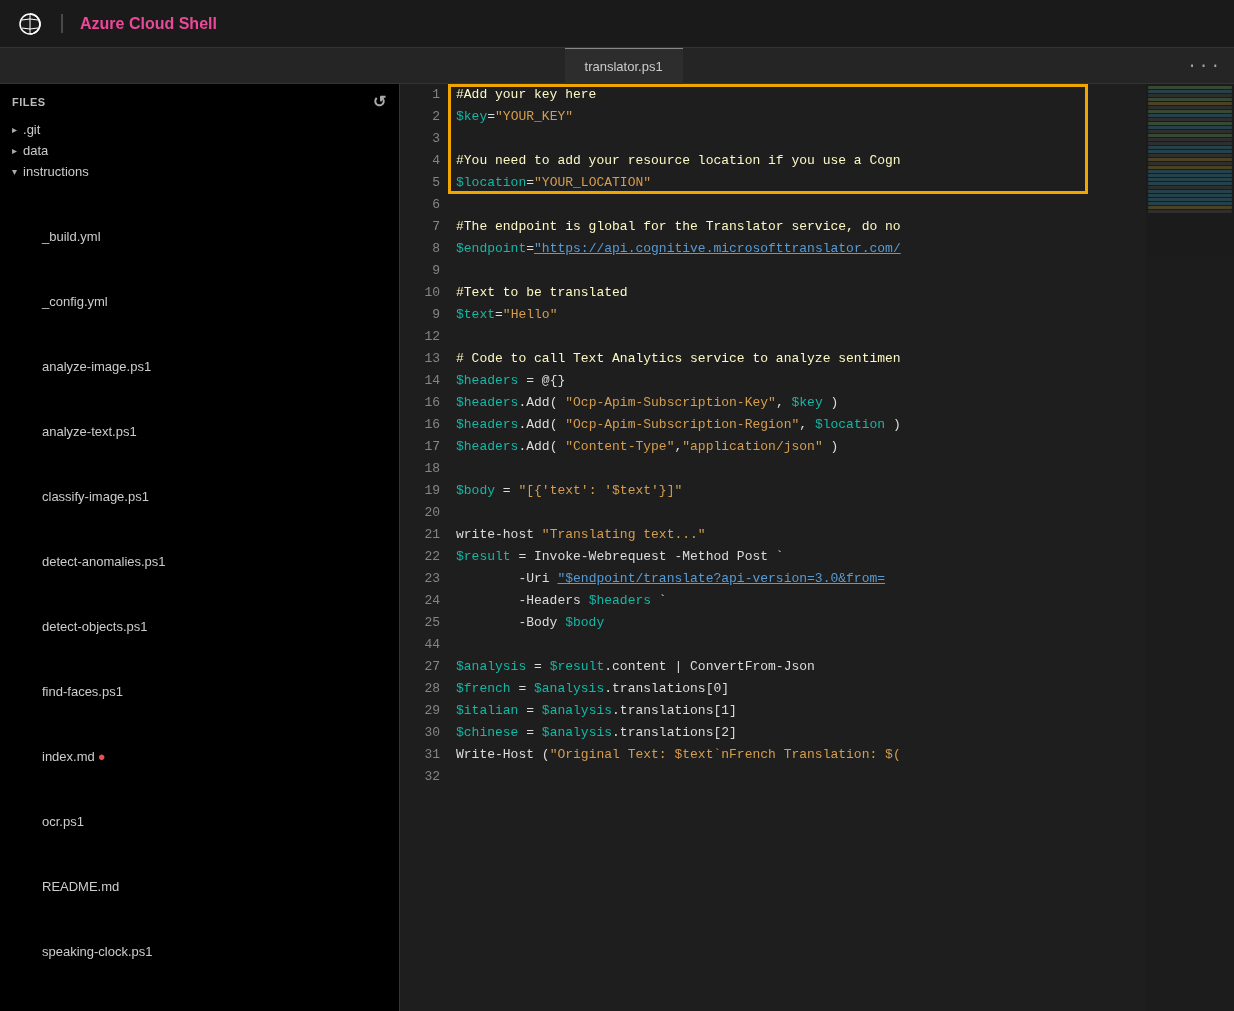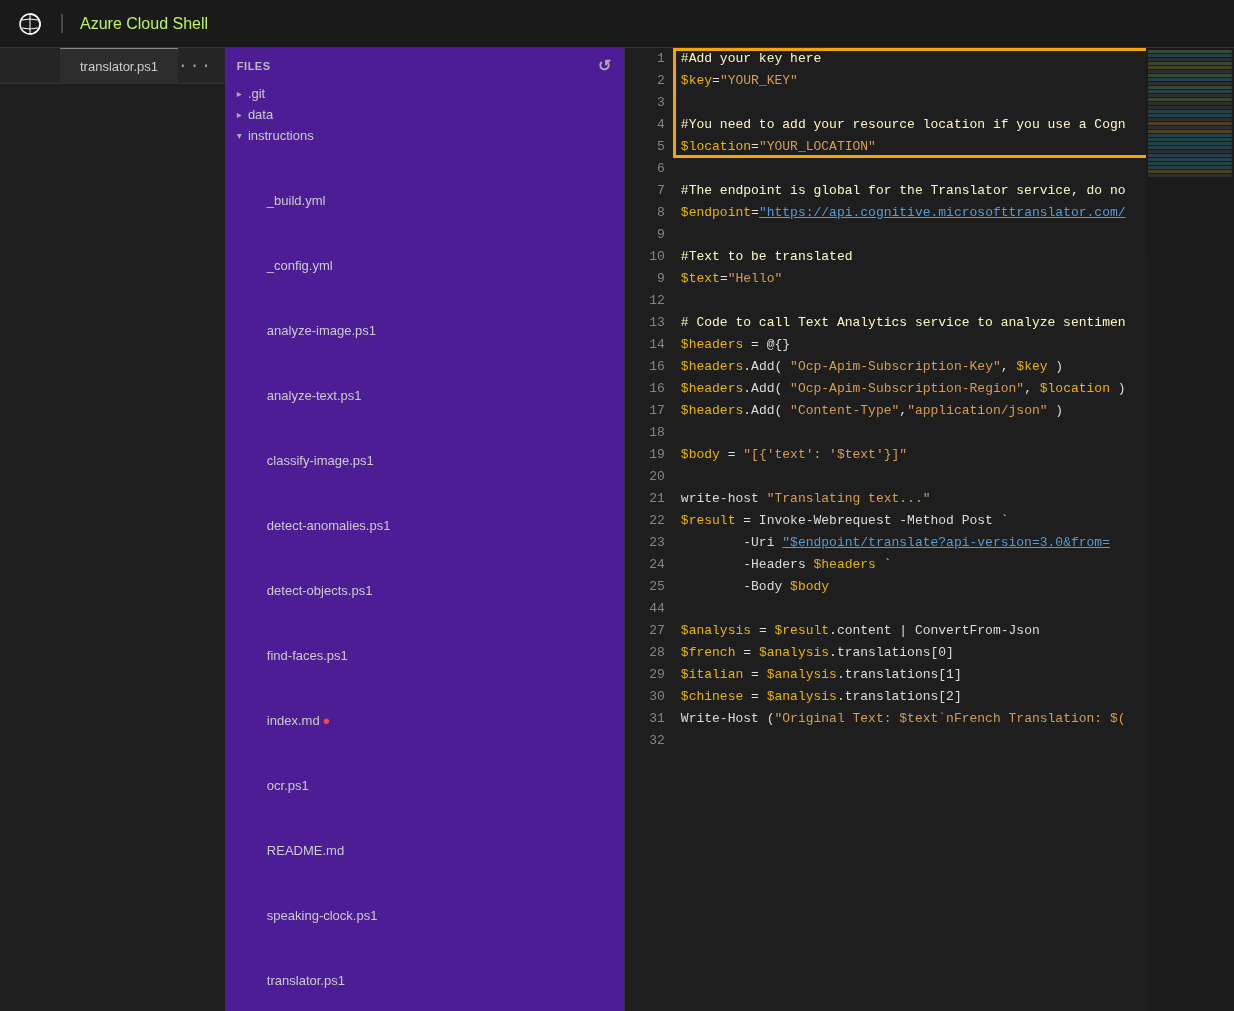--- a/index.html
+++ b/index.html
@@ -32,30 +32,30 @@
       justify-content: center;
       color: #fff;
       font-size: 18px;
     }
     .titlebar-divider {
       color: #555;
       margin-right: 12px;
       font-size: 20px;
     }
     .titlebar-title {
-      color: #bef264;
+      color: #ec4899;
       font-family: 'Segoe UI', Arial, sans-serif;
       font-size: 16px;
-      font-weight: 400;
+      font-weight: 700;
     }
 
     
     .main {
       display: flex;
-      flex-direction: row;
+      flex-direction: column;
       height: calc(1011px - 48px);
       justify-content: flex-end;
     }
 
     
     .tabbar {
       background: #252526;
       display: flex;
       align-items: center;
       height: 36px;
@@ -90,21 +90,21 @@
     
     .content {
       display: flex;
       flex: 1;
       overflow: hidden;
     }
 
     
     .sidebar {
       width: 400px;
-      background: #4c1d95;
+      background: #000000;
       border-right: 1px solid #333;
       display: flex;
       flex-direction: column;
       overflow-y: auto;
       flex-shrink: 0;
     }
     .sidebar-header {
       display: flex;
       align-items: center;
       justify-content: space-between;
@@ -185,21 +185,21 @@
     .code-lines {
       font-size: 13px;
       line-height: 22px;
       white-space: pre;
       color: #d4d4d4;
     }
 
     
     .c-comment { color: #fef9c3; }
     .c-string { color: #d69d4e; }
-    .c-var { color: #eab308; }
+    .c-var { color: #14b8a6; }
     .c-url { color: #569cd6; text-decoration: underline; }
     .c-white { color: #dcdcdc; }
 
     
     .minimap {
       width: 88px;
       background: #1a1a1a;
       flex-shrink: 0;
       overflow: hidden;
       opacity: 0.6;

